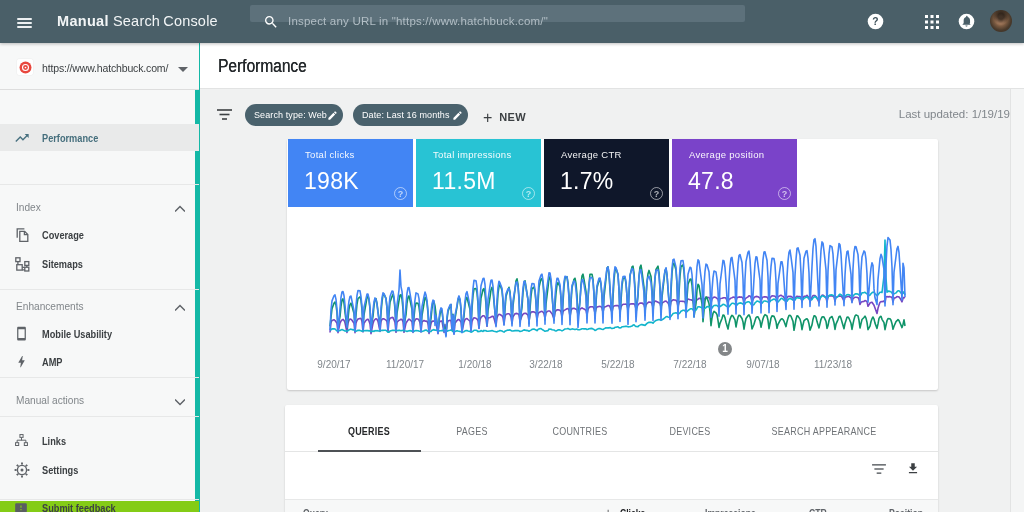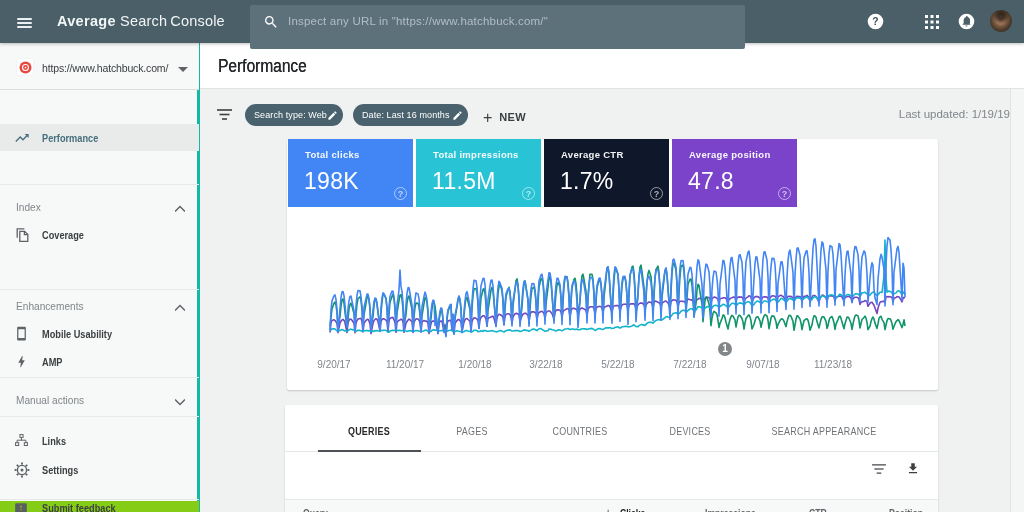--- a/index.html
+++ b/index.html
@@ -3,64 +3,64 @@
 <style>
 *{margin:0;padding:0;box-sizing:border-box}
 html,body{width:1024px;height:512px;overflow:hidden;font-family:"Liberation Sans",sans-serif}
 body{position:relative;background:#f0f1f1}
 
 #hdr{position:absolute;left:0;top:0;width:1024px;height:43px;background:#4a5f68;box-shadow:0 1px 3px rgba(0,0,0,.25);z-index:5}
 #hamb{position:absolute;left:17px;top:18px;width:15px;height:8px}
 #hamb div{height:1.8px;background:#eceff1;margin-bottom:2.2px;border-radius:1px}
 #logo{position:absolute;left:57px;top:13px;font-size:14.5px;color:#f2f5f6;letter-spacing:.2px}
 #logo .g{font-weight:700;letter-spacing:.3px}
-#sbox{position:absolute;left:250px;top:5px;width:495px;height:44px;background:#5d717b;border-radius:2px}
+#sbox{position:absolute;left:250px;top:5px;width:495px;height:17px;background:#5d717b;border-radius:2px}
 #sbox .ph{position:absolute;left:38px;top:10px;font-size:11.5px;color:#b2bec5;letter-spacing:.2px}
 
-#side{position:absolute;left:0;top:43px;width:200px;height:469px;background:#f7f8f8;border-right:3px solid #14b8a6}
+#side{position:absolute;left:0;top:43px;width:200px;height:469px;background:#f7f8f8;border-right:5px solid #14b8a6}
 #prop{position:absolute;left:0;top:0;width:199px;height:47px;border-bottom:1px solid #ddd;background:#f7f8f8}
 #prop .txt{position:absolute;left:42px;top:18.5px;font-size:10.5px;color:#3c4043;letter-spacing:-.15px}
 .navrow{position:absolute;left:0;width:199px;height:29px}
 .navrow .lbl{position:absolute;left:42px;top:8px;font-size:11.5px;font-weight:700;color:#3c4043;transform:scaleX(.8);transform-origin:0 50%;white-space:nowrap}
 .navrow svg{position:absolute;left:14px;top:6px}
 .seclbl{position:absolute;left:16px;font-size:11px;color:#81868a;transform:scaleX(.92);transform-origin:0 50%}
 .caret{position:absolute;left:175px;width:10px;height:10px}
 .divider{position:absolute;left:0;width:199px;border-top:1px solid #e7e8e8}
 
 #titlebar{position:absolute;left:200px;top:43px;width:824px;height:46px;background:#fff;border-bottom:1px solid #e2e3e3}
 #titlebar h1{position:absolute;left:18px;top:13px;font-size:18px;font-weight:400;color:#24282b;transform:scaleX(.86);transform-origin:0 50%;text-shadow:.3px 0 0 #24282b}
 .chip{position:absolute;top:104px;height:22px;background:#4a626d;border-radius:11px;color:#fff;font-size:9px;line-height:22px;padding:0 0 16px 9px;white-space:nowrap;letter-spacing:.1px}
 .chip svg{position:absolute;right:5px;top:5.5px}
 #plusnew{position:absolute;left:483px;top:109px;font-size:11px;font-weight:700;color:#3c4043;letter-spacing:.3px}
 #lastupd{position:absolute;right:14px;top:108px;font-size:11.5px;color:#80868b}
 
 #chartcard{position:absolute;left:287px;top:139px;width:651px;height:251px;background:#fff;border-radius:2px;box-shadow:0 1px 2px rgba(0,0,0,.18)}
 .mcard{position:absolute;top:0;height:68px;color:#fff}
-.mcard .t{position:absolute;left:17px;top:10px;font-size:9.5px;font-weight:700;letter-spacing:.3px;opacity:.95}
+.mcard .t{position:absolute;left:17px;top:10px;font-size:9.5px;font-weight:400;letter-spacing:.3px;opacity:.95}
 .mcard .v{position:absolute;left:16px;top:29px;font-size:23px;letter-spacing:.3px}
 .mcard .q{position:absolute;right:6px;bottom:7px;width:13px;height:13px;border:1px solid rgba(255,255,255,.55);border-radius:50%;color:rgba(255,255,255,.65);font-size:9px;font-weight:700;text-align:center;line-height:13px}
 #xlabels div{position:absolute;top:220px;width:60px;text-align:center;font-size:10px;color:#80868b}
 
 #tblcard{position:absolute;left:285px;top:405px;width:653px;height:120px;background:#fff;border-radius:2px;box-shadow:0 1px 2px rgba(0,0,0,.18)}
 .tab{position:absolute;top:21px;font-size:10.2px;letter-spacing:.3px;color:#6f7377;transform:translateX(-50%) scaleX(.88);white-space:nowrap}
 .tab.on{color:#27292b;font-weight:700}
 #tabline{position:absolute;left:0;top:46px;width:653px;border-top:1px solid #e4e5e5}
 #tabul{position:absolute;left:33px;top:45px;width:103px;height:2px;background:#4d5155}
 #thead{position:absolute;left:0;top:94px;width:653px;height:26px;background:#f7f8f8;border-top:1px solid #e7e8e8;font-size:10.5px;font-weight:700;color:#5f6368}
 #thead div{position:absolute;top:7px;transform:scaleX(.82);transform-origin:0 50%}
 </style></head>
 <body>
 
 <div id="hdr">
   <div id="hamb">
       <div></div>
       <div></div>
       <div></div>
     </div>
-  <div id="logo"><span class="g">Average</span> Search Console</div>
+  <div id="logo"><span class="g">Manual</span> Search Console</div>
   <div id="sbox">
     <svg style="position:absolute;left:13px;top:9px" width="16" height="16" viewBox="0 0 24 24">
         <path fill="#fff" d="M15.5 14h-.79l-.28-.27A6.47 6.47 0 0 0 16 9.5 6.5 6.5 0 1 0 9.5 16c1.61 0 3.09-.59 4.23-1.57l.27.28v.79l5 4.99L20.49 19l-4.99-5zm-6 0C7.01 14 5 11.99 5 9.5S7.01 5 9.5 5 14 7.01 14 9.5 11.99 14 9.5 14z"></path>
       </svg>
     <div class="ph">Inspect any URL in "https://www.hatchbuck.com/"</div>
   </div>
   <svg style="position:absolute;left:867px;top:13px" width="17" height="17" viewBox="0 0 24 24">
       <circle cx="12" cy="12" r="11" fill="#fff"></circle>
       <text x="12" y="16.8" font-size="14.5" font-weight="bold" fill="#3c4f58" text-anchor="middle" font-family="Liberation Sans">?</text>
     </svg>
@@ -110,20 +110,32 @@
     </svg>
   <div class="navrow" style="top:178px">
       <svg width="16" height="16" viewBox="0 0 16 16">
         <g fill="none" stroke="#5f6368" stroke-width="1.3">
           <path d="M3.2 10.8V1.8h7.2"></path>
           <path d="M5.8 4.4h4.9l3.1 3.1v6.9H5.8z"></path>
           <path d="M10.4 4.6v3h3.2"></path>
         </g>
       </svg>
       <div class="lbl">Coverage</div>
+    </div>
+  <div class="navrow" style="top:207px">
+      <svg width="16" height="16" viewBox="0 0 16 16">
+        <g fill="none" stroke="#5f6368" stroke-width="1.3">
+          <rect x="1.8" y="1.8" width="4.2" height="3.8"></rect>
+          <rect x="2.8" y="8.7" width="5.4" height="5.4"></rect>
+          <rect x="10.8" y="5.6" width="4" height="3.8"></rect>
+          <rect x="10.8" y="11.2" width="4" height="3.8"></rect>
+          <path d="M3.9 5.6v3.1M8.2 11.4h2.6M8.2 13.9h2.6M12.8 9.4v1.8"></path>
+        </g>
+      </svg>
+      <div class="lbl">Sitemaps</div>
     </div>
   <div class="divider" style="top:246px"></div>
   <div class="seclbl" style="top:257px">Enhancements</div>
   <svg class="caret" style="top:260px" width="9" height="6" viewBox="0 0 10 6">
       <path d="M0 5.5l5-5 5 5" fill="none" stroke="#5f6368" stroke-width="1.5"></path>
     </svg>
   <div class="navrow" style="top:277px">
       <svg width="15" height="15" viewBox="0 0 24 24">
         <path fill="#5f6368" d="M17 1.01L7 1c-1.1 0-2 .9-2 2v18c0 1.1.9 2 2 2h10c1.1 0 2-.9 2-2V3c0-1.1-.9-1.99-2-1.99zM17 19H7V5h10v14z"></path>
       </svg>

